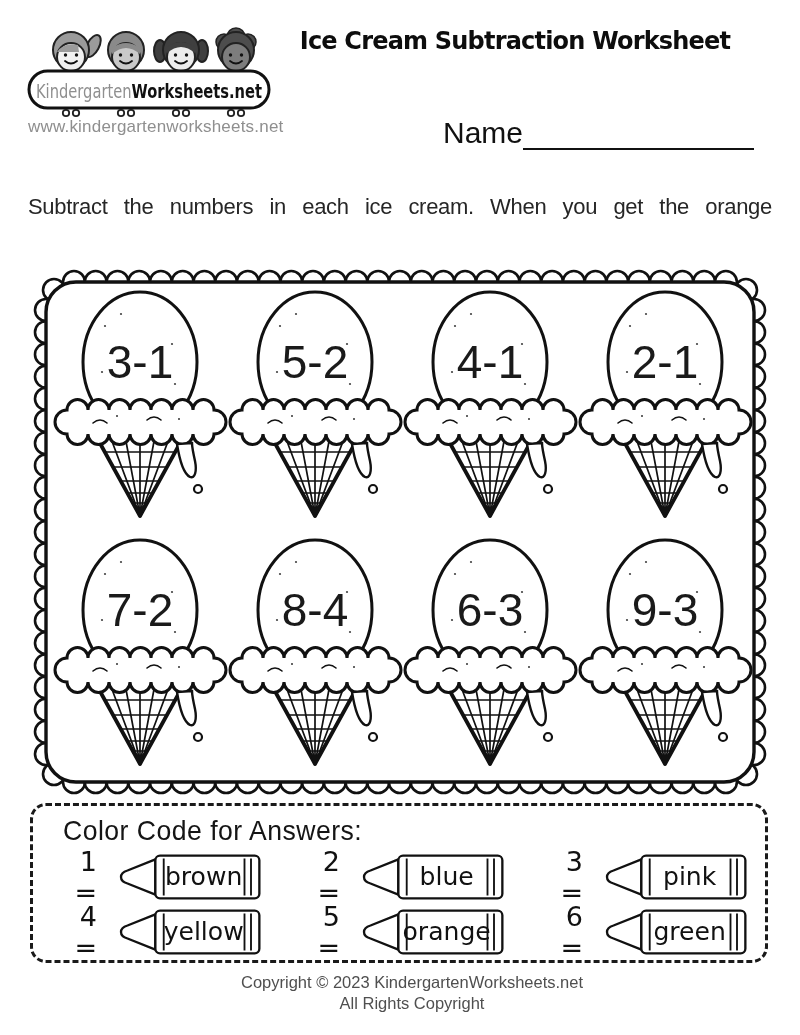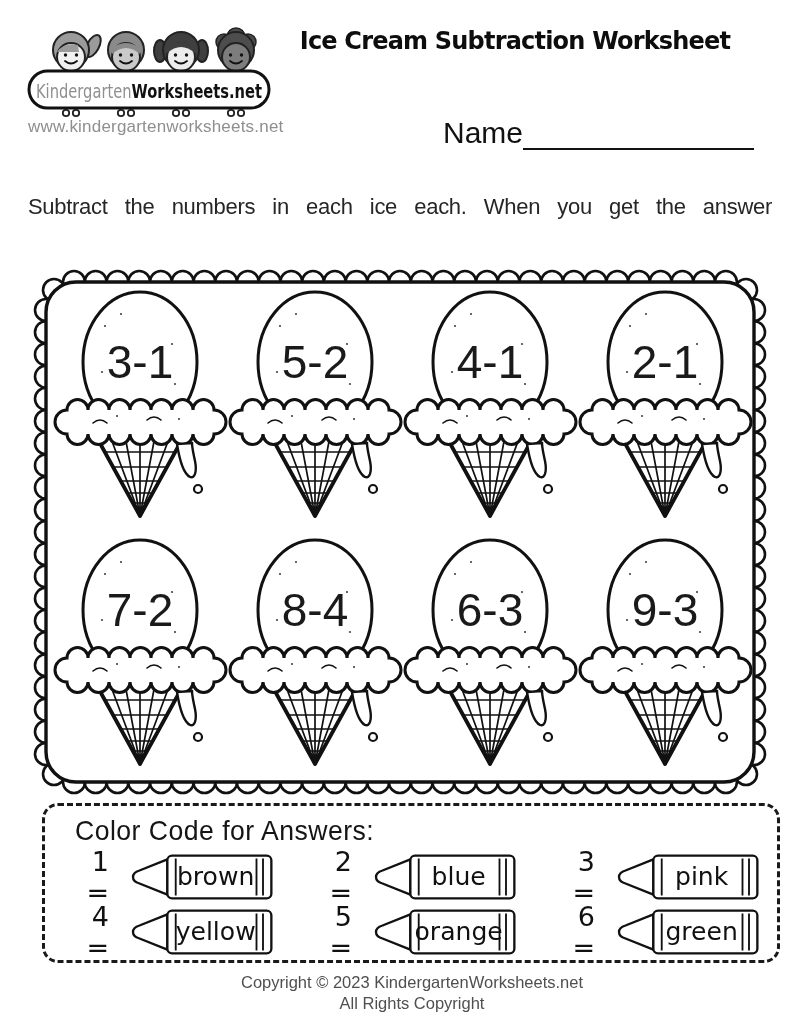--- a/index.html
+++ b/index.html
@@ -24,21 +24,21 @@
   
   .panel-svg{position:absolute;left:30px;top:266px;}
   #scallops circle{fill:#fff;stroke:#111;stroke-width:2.6;}
   .panel-rect{fill:#fff;stroke:#111;stroke-width:3.4;}
   .prob{font-family:"Liberation Sans",sans-serif;font-size:46px;fill:#1a1a1a;text-anchor:middle;}
 
   .outline{fill:#fff;stroke:#111;}
   .thin{stroke:#111;stroke-width:1.7;fill:none;}
 
   
-  .color-box{position:absolute;left:42px;top:803px;width:738px;height:160px;box-sizing:border-box;
+  .color-box{position:absolute;left:30px;top:803px;width:738px;height:160px;box-sizing:border-box;
              border:3.5px dashed #1a1a1a;border-radius:16px;}
   .cc-head{margin:9px 0 0 30px;font-size:28px;letter-spacing:.5px;color:#151515;
            display:inline-block;transform:scaleX(.95);transform-origin:left;}
   .cc-grid{display:grid;grid-template-columns:243px 243px 236px;margin:4px 0 0 18px;row-gap:3px;}
   .cc-entry{display:flex;align-items:center;gap:5px;height:52px;}
   .cc-prefix{width:46px;text-align:right;font-family:"DejaVu Sans",sans-serif;font-size:27px;color:#111;}
   .crayon-label{font-family:"DejaVu Sans",sans-serif;font-size:27px;fill:#111;text-anchor:middle;}
 
   
   .footer{position:absolute;left:12px;top:972px;width:800px;text-align:center;
@@ -115,21 +115,21 @@
   <div class="site-url">www.kindergartenworksheets.net</div>
 
   <div class="page-title">Ice Cream Subtraction Worksheet</div>
 
   <div class="name-row">
     <span class="name-label">Name</span>
     <span class="name-line"></span>
   </div>
 
   <div class="instructions">
-    <div class="l1">Subtract the numbers in each ice each. When you get the answer</div>
+    <div class="l1">Subtract the numbers in each ice cream. When you get the orange</div>
   </div>
 
   <svg class="panel-svg" width="740" height="532" viewBox="0 0 740 532">
     <defs>
       <g id="ic">
 
         <ellipse class="outline" cx="85" cy="76" rx="57" ry="70" stroke-width="3"></ellipse>
         <g fill="#444">
           <circle cx="50" cy="40" r="1.1"></circle>
             <circle cx="117" cy="58" r="1.1"></circle>

